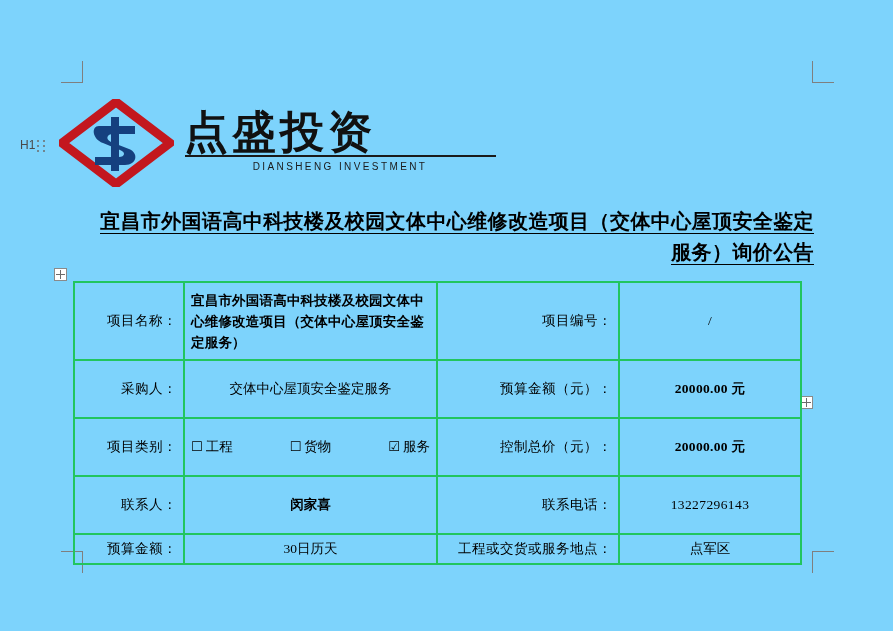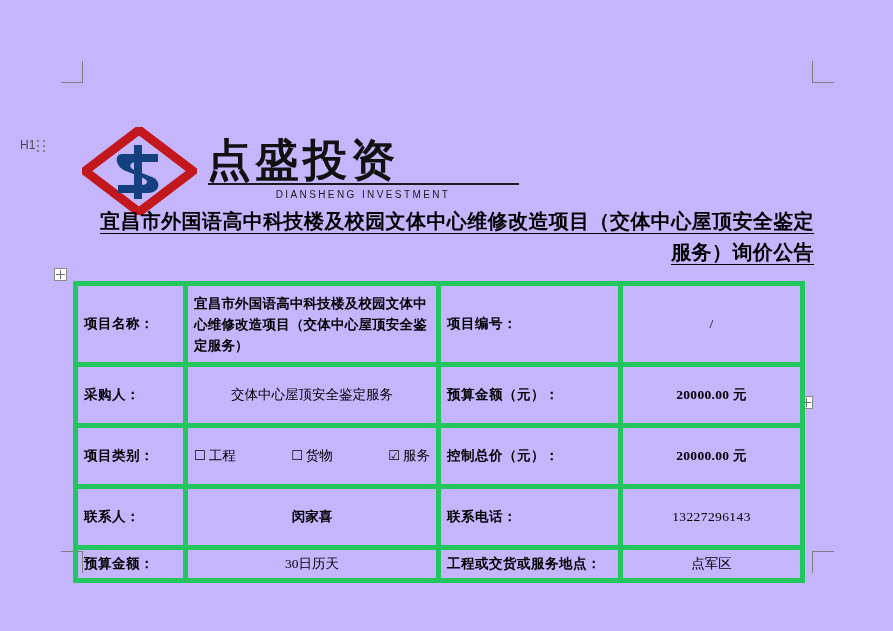--- a/index.html
+++ b/index.html
@@ -14,21 +14,21 @@
     font-family: "Liberation Serif", serif;
     overflow: hidden;
   }
 
   
   #page {
     position: absolute;
     left: 0; top: 0;
     width: 893px;
     height: 631px;
-    background: #c4b5fd;
+    background: #7dd3fc;
   }
 
   
   .crop-mark {
     position: absolute;
     width: 22px;
     height: 22px;
     pointer-events: none;
   }
   .crop-mark i {
@@ -110,25 +110,24 @@
     content: "";
     position: absolute;
     background: #6b6b6b;
   }
   .table-resize-handle:before { left: 1px; top: 5px; width: 9px; height: 1px; }
   .table-resize-handle:after  { left: 5px; top: 1px; width: 1px; height: 9px; }
 
   
   .logo {
     position: absolute;
-    left: 82px;
+    left: 59px;
     top: 99px;
     width: 363px;
     height: 88px;
-    margin-top: 28px;
   }
   .logo-mark {
     position: absolute;
     left: 0;
     top: 0;
     width: 115px;
     height: 88px;
   }
   .logo-text {
     position: absolute;
@@ -183,29 +182,29 @@
   table.info-table {
     position: absolute;
     left: 73px;
     top: 281px;
     width: 727px;
     border-collapse: collapse;
     table-layout: fixed;
     font-family: "Liberation Serif", serif;
   }
   table.info-table td {
-    border: 5px solid #22c55e;
+    border: 2px solid #22c55e;
     padding: 5px 6px;
     font-size: 13.5px;
     color: #000;
     vertical-align: middle;
   }
   td.lbl {
-    font-weight: bold;
-    text-align: left;
+    font-weight: normal;
+    text-align: right;
     letter-spacing: 0.5px;
   }
   td.val {
     text-align: center;
   }
   td.val-left {
     text-align: left;
     font-weight: bold;
     line-height: 21px;
     letter-spacing: 0.2px;

